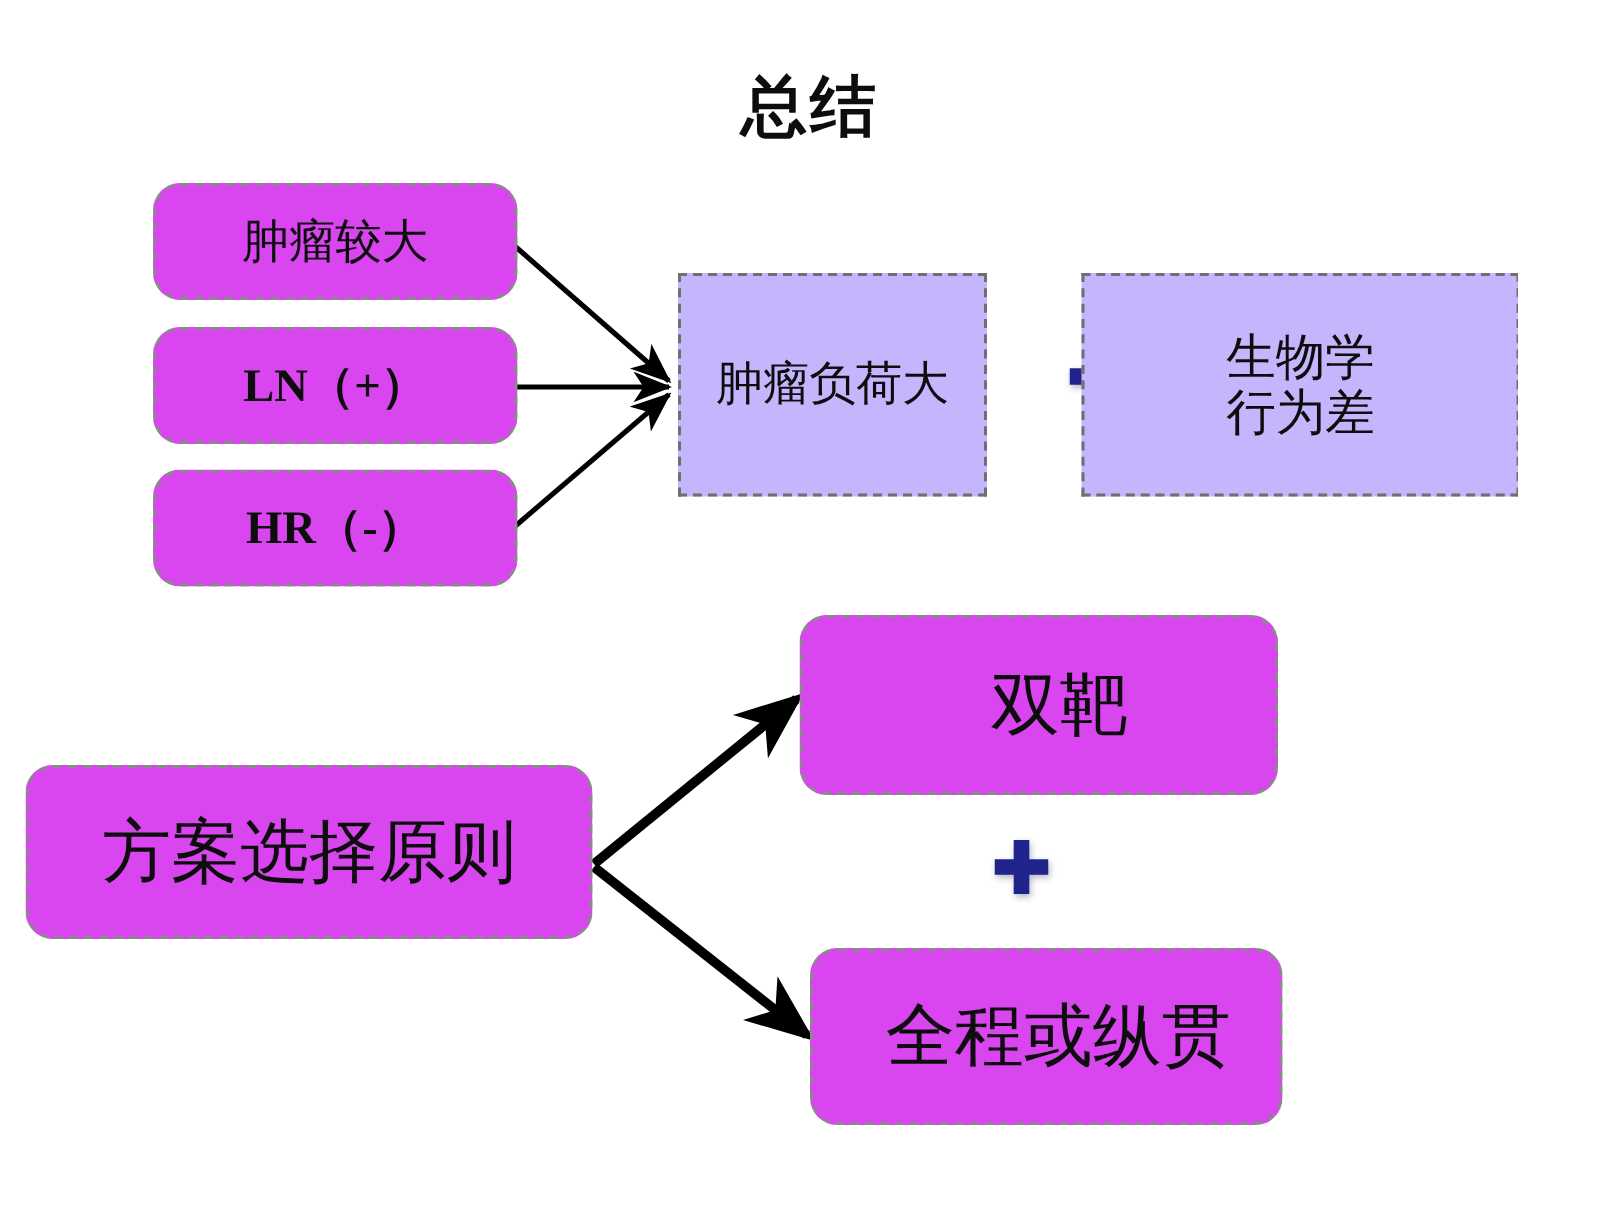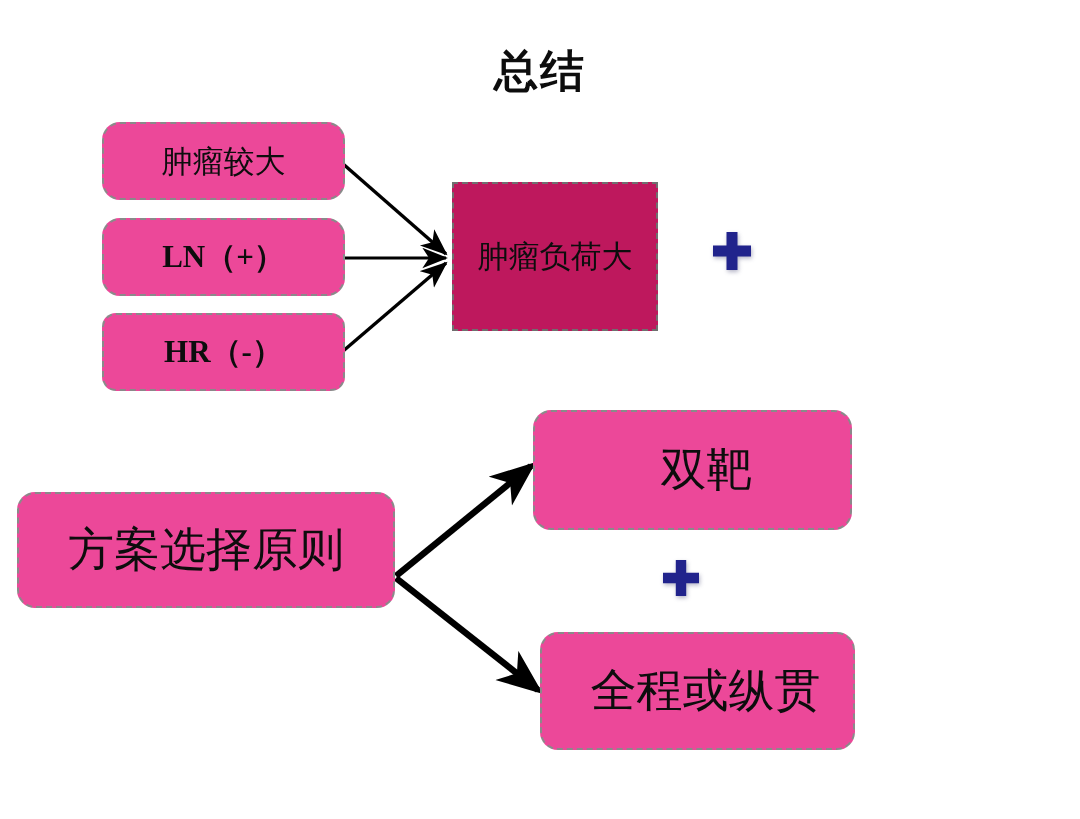--- a/index.html
+++ b/index.html
@@ -33,49 +33,49 @@
   
   .box {
     position: absolute;
     box-sizing: border-box;
     display: flex;
     align-items: center;
     justify-content: center;
     text-align: center;
     color: #0d0d0d;
     border: 2px dashed #8a8a8a;
-    background: #ec4899;
+    background: #d946ef;
     line-height: 1.12;
     white-space: pre-line;
   }
   .box.rounded {
     border-radius: 18px;
   }
   .box.sharp {
     border-radius: 0;
-    background: #be185d;
+    background: #c4b5fd;
     border: 2px dashed #6f6f6f;
   }
   .serif {
     font-family: "DejaVu Serif", "Liberation Serif", serif;
   }
   .sans {
     font-family: Liberation Serif, serif;
     font-weight: bold;
   }
 
   
   #box-tumor-large { left: 102px; top: 122px; width: 243px; height: 78px; font-size: 31px; }
   #box-ln-positive { left: 102px; top: 218px; width: 243px; height: 78px; font-size: 31px; }
-  #box-hr-negative { left: 102px; top: 313px; width: 243px; height: 78px; font-size: 31px; border-radius: 14px; }
+  #box-hr-negative { left: 102px; top: 313px; width: 243px; height: 78px; font-size: 31px; }
 
   #box-tumor-burden { left: 452px; top: 182px; width: 206px; height: 149px; font-size: 31px; }
   #box-biology-poor { left: 721px; top: 182px; width: 292px; height: 149px; font-size: 33px; }
 
-  #box-principle   { left: 17px;  top: 492px; width: 378px; height: 116px; font-size: 46px; }
+  #box-principle   { left: 17px;  top: 510px; width: 378px; height: 116px; font-size: 46px; }
   #box-dual-target { left: 533px; top: 410px; width: 319px; height: 120px; font-size: 46px; padding-left: 28px; }
   #box-whole-course{ left: 540px; top: 632px; width: 315px; height: 118px; font-size: 46px; padding-left: 16px; }
 
   
   .plus-icon {
     position: absolute;
     filter: drop-shadow(1px 2px 2px rgba(90,90,130,0.45));
   }
   #plus-top    { left: 713px; top: 232px; width: 38px; height: 38px; }
   #plus-bottom { left: 663px; top: 560px; width: 36px; height: 36px; }
@@ -129,20 +129,22 @@
   <div class="box rounded sans" id="box-ln-positive">LN（+）</div>
 
   <div class="box rounded sans" id="box-hr-negative">HR（-）</div>
 
   <div class="box sharp serif" id="box-tumor-burden">肿瘤负荷大</div>
 
   <svg class="plus-icon" id="plus-top" viewBox="0 0 38 38" xmlns="http://www.w3.org/2000/svg">
     <path d="M13.5,0 H24.5 V13.5 H38 V24.5 H24.5 V38 H13.5 V24.5 H0 V13.5 H13.5 Z" fill="#21238c"></path>
   </svg>
 
+  <div class="box sharp serif" id="box-biology-poor">生物学
+行为差</div>
 
   <div class="box rounded serif" id="box-principle">方案选择原则</div>
 
   <div class="box rounded serif" id="box-dual-target">双靶</div>
 
   <svg class="plus-icon" id="plus-bottom" viewBox="0 0 36 36" xmlns="http://www.w3.org/2000/svg">
     <path d="M12.8,0 H23.2 V12.8 H36 V23.2 H23.2 V36 H12.8 V23.2 H0 V12.8 H12.8 Z" fill="#21238c"></path>
   </svg>
 
   <div class="box rounded serif" id="box-whole-course">全程或纵贯</div>

